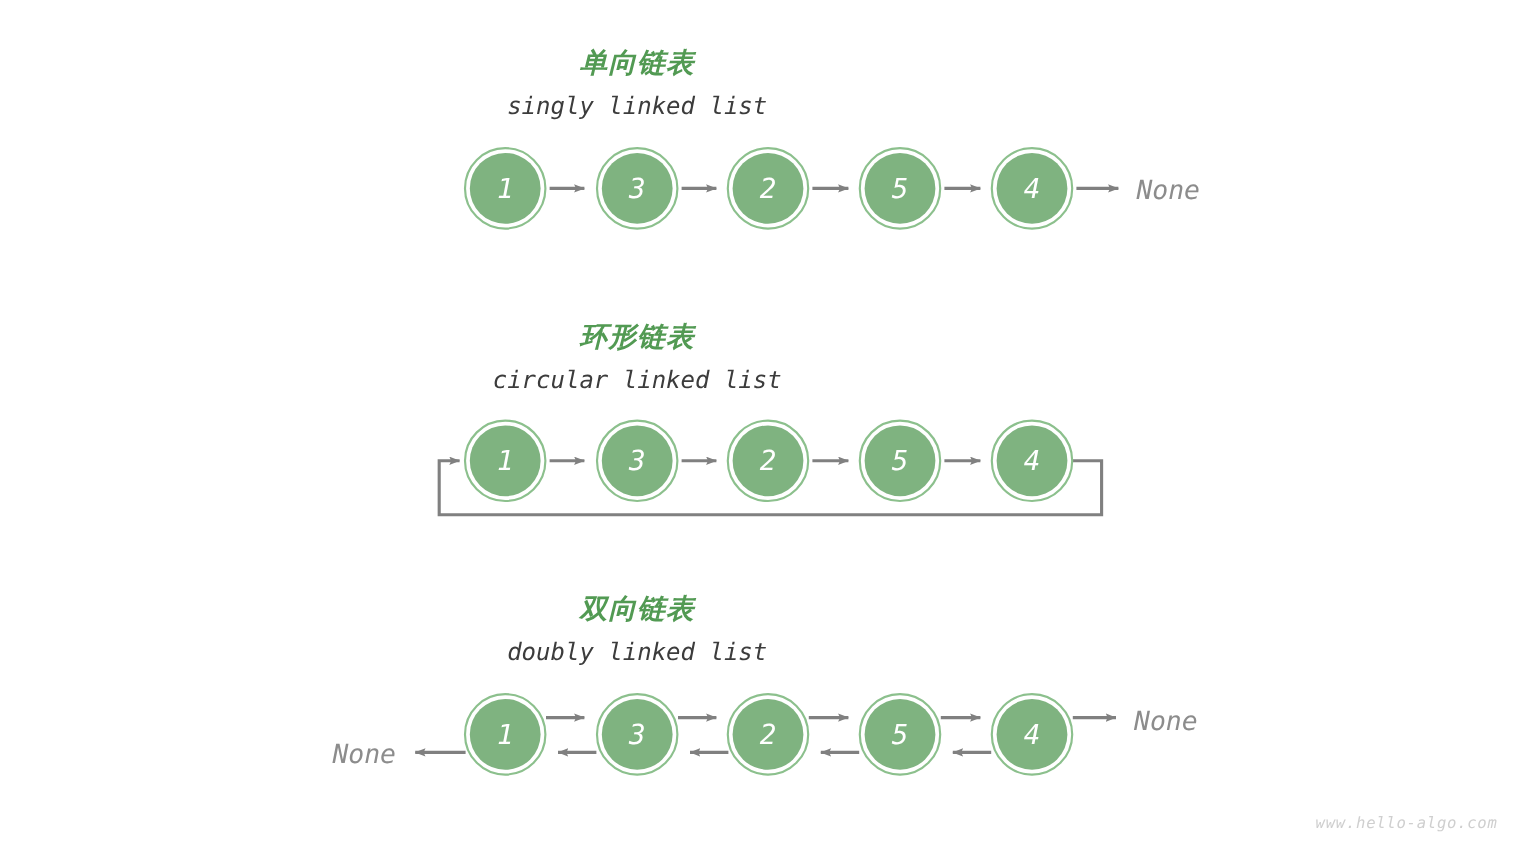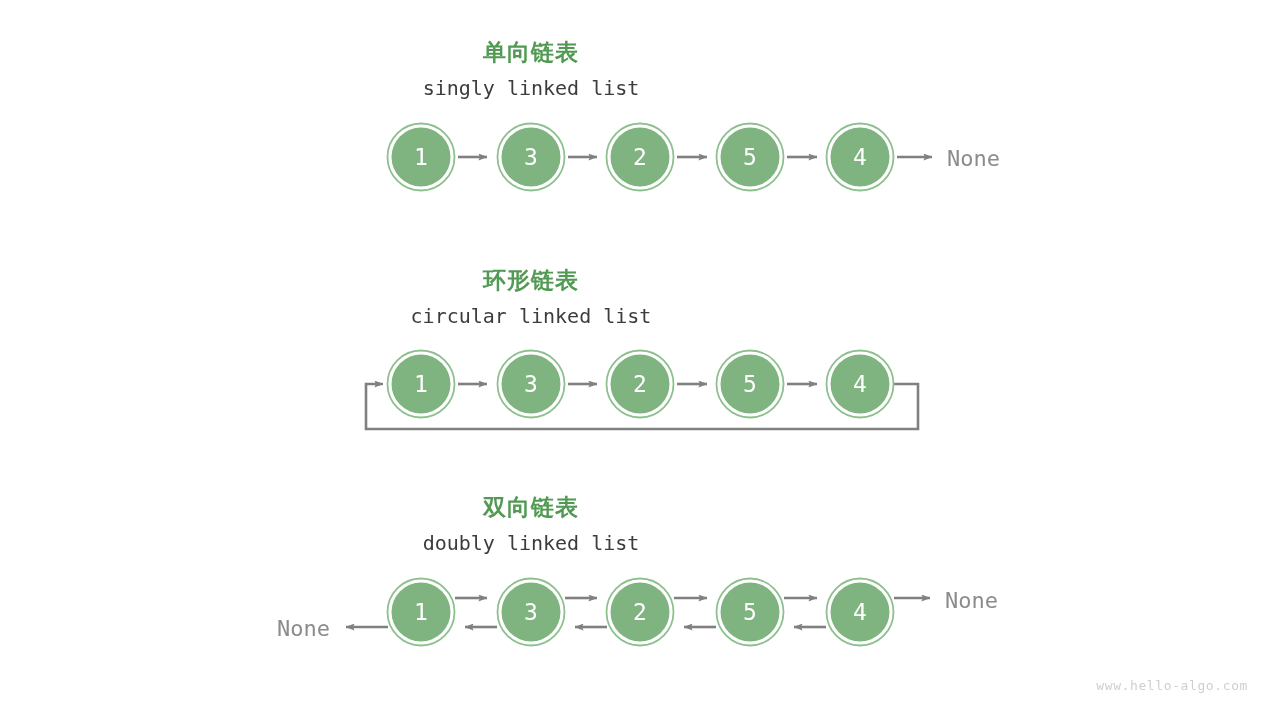--- a/index.html
+++ b/index.html
@@ -14,20 +14,21 @@
     position: relative;
     overflow: hidden;
     font-family: "DejaVu Sans", sans-serif;
   }
   #canvas-root {
     position: absolute;
     left: 0;
     top: 0;
     width: 1280px;
     height: 529px;
+    font-style: italic;
   }
   .diagram-svg {
     display: block;
     width: 1280px;
     height: 720px;
   }
   .title-cn {
     font-family: "DejaVu Sans", sans-serif;
     font-weight: bold;
     font-size: 23px;

